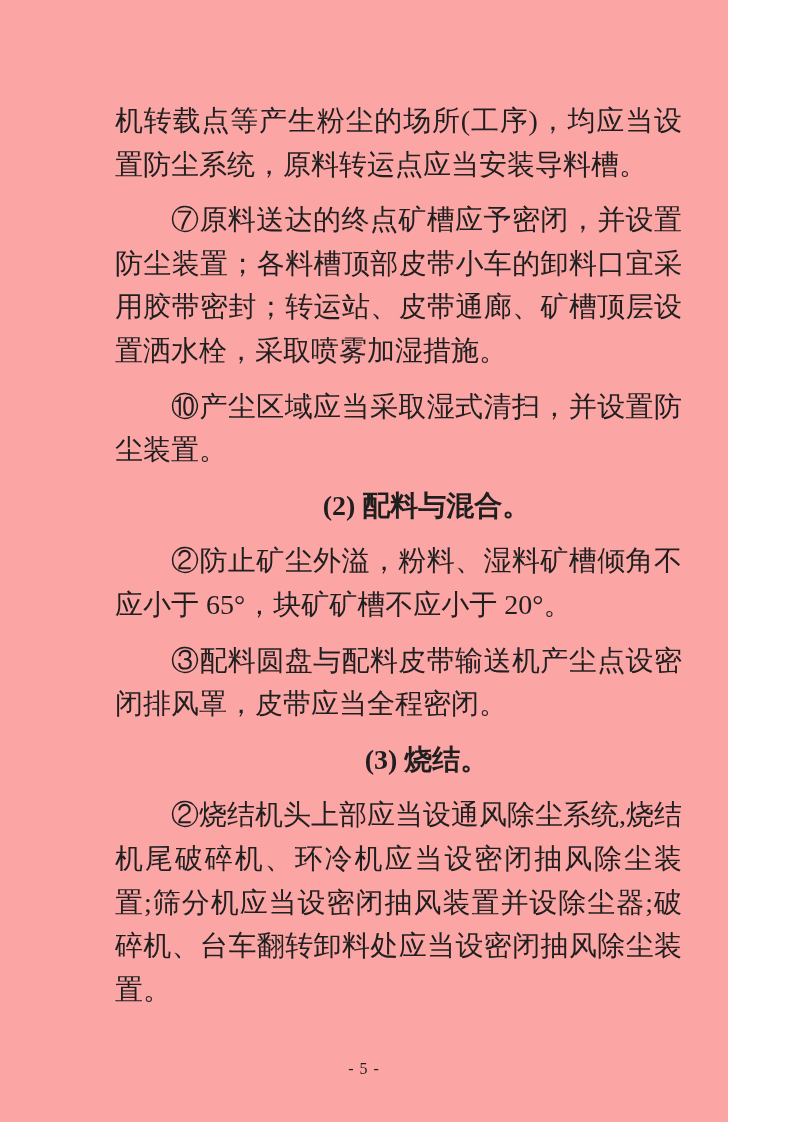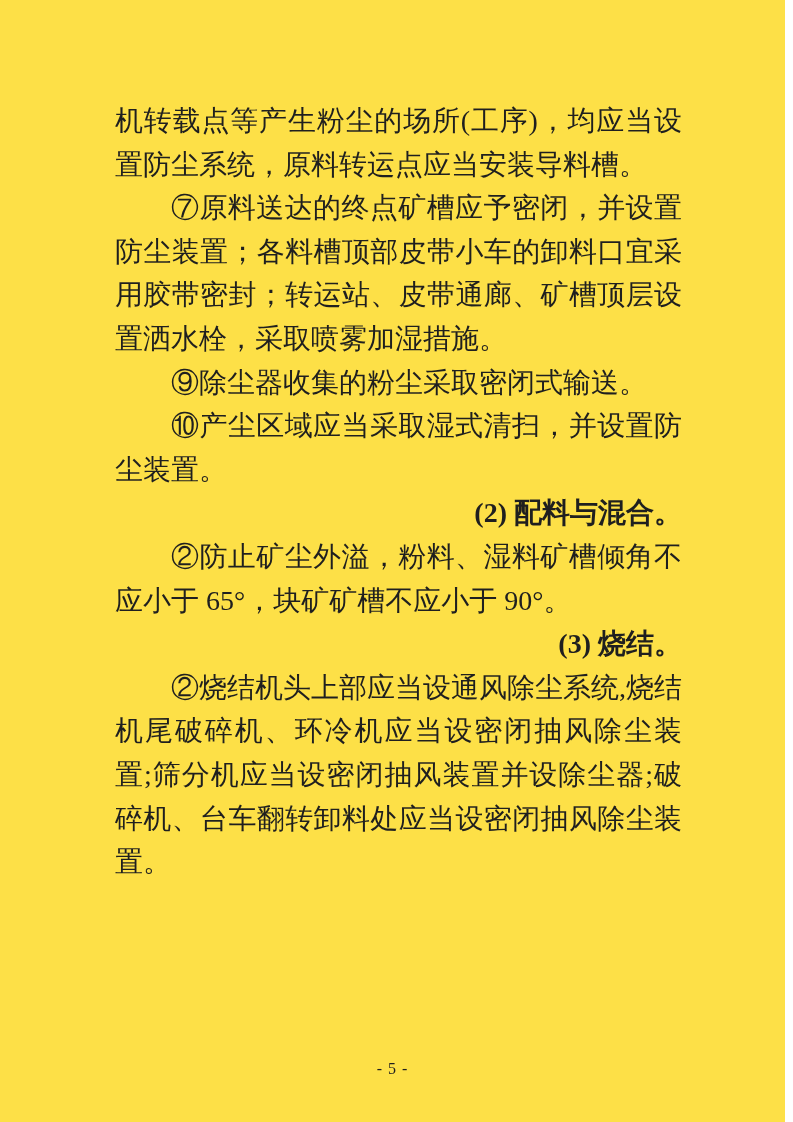--- a/index.html
+++ b/index.html
@@ -2,23 +2,23 @@
 <html><head>
 <meta charset="utf-8">
 <style>
   html, body {
     margin: 0;
     padding: 0;
     background: #ffffff;
   }
   .page {
     position: relative;
-    width: 785px;
+    width: 728px;
     height: 1122px;
-    background: #fde047;
+    background: #fca5a5;
     overflow: hidden;
     font-family: "Liberation Serif", "DejaVu Serif", serif;
   }
   .doc-body {
     position: absolute;
     left: 115px;
     top: 99px;
     width: 567px;
     font-size: 28px;
     line-height: 43.6px;
@@ -26,47 +26,48 @@
     text-align: justify;
     text-justify: inter-character;
     font-family: "Liberation Serif", "DejaVu Serif", serif;
   }
   .doc-body p {
     margin: 0;
     padding: 0;
   }
   .doc-body p.indent {
     text-indent: 2em;
+    margin-top: 12px;
   }
   .doc-body p.heading {
     font-weight: bold;
-    text-align: right;
+    text-align: center;
   }
   .footer {
     position: absolute;
     left: 0;
     top: 1060px;
     width: 100%;
     text-align: center;
     font-size: 16px;
     color: #1f1f1f;
     letter-spacing: 1px;
     font-family: "Liberation Serif", "DejaVu Serif", serif;
   }
 </style>
 </head>
 <body>
 
 <div class="page">
   <div class="doc-body">
       <p class="body">机转载点等产生粉尘的场所(工序)，均应当设置防尘系统，原料转运点应当安装导料槽。</p>
       <p class="body indent">⑦原料送达的终点矿槽应予密闭，并设置防尘装置；各料槽顶部皮带小车的卸料口宜采用胶带密封；转运站、皮带通廊、矿槽顶层设置洒水栓，采取喷雾加湿措施。</p>
-      <p class="body indent">⑨除尘器收集的粉尘采取密闭式输送。</p>
       <p class="body indent">⑩产尘区域应当采取湿式清扫，并设置防尘装置。</p>
       <p class="heading indent">(2) 配料与混合。</p>
-      <p class="body indent">②防止矿尘外溢，粉料、湿料矿槽倾角不应小于 65°，块矿矿槽不应小于 90°。</p>
+      <p class="body indent">②防止矿尘外溢，粉料、湿料矿槽倾角不应小于 65°，块矿矿槽不应小于 20°。</p>
+      <p class="body indent">③配料圆盘与配料皮带输送机产尘点设密闭排风罩，皮带应当全程密闭。</p>
       <p class="heading indent">(3) 烧结。</p>
       <p class="body indent">②烧结机头上部应当设通风除尘系统,烧结机尾破碎机、环冷机应当设密闭抽风除尘装置;筛分机应当设密闭抽风装置并设除尘器;破碎机、台车翻转卸料处应当设密闭抽风除尘装置。</p>
     </div>
   <div class="footer">
     <span>- 5 -</span>
   </div>
 </div>
 
 </body></html>

